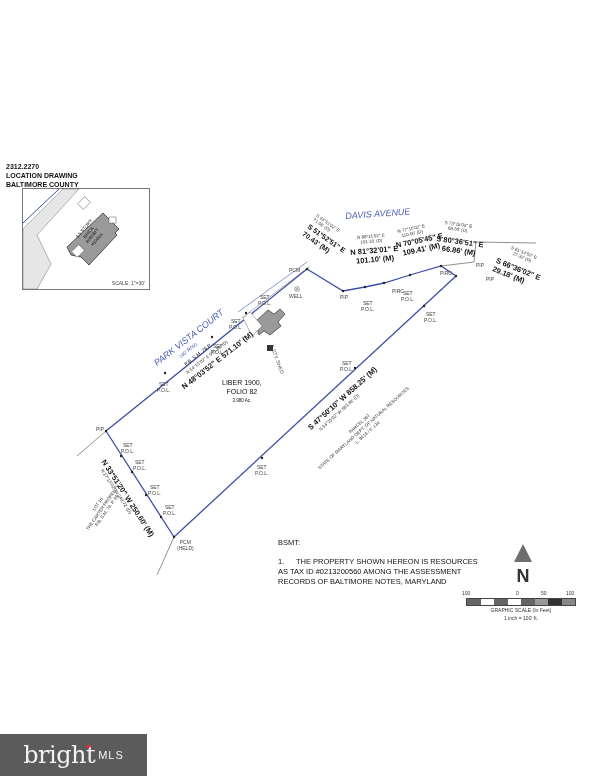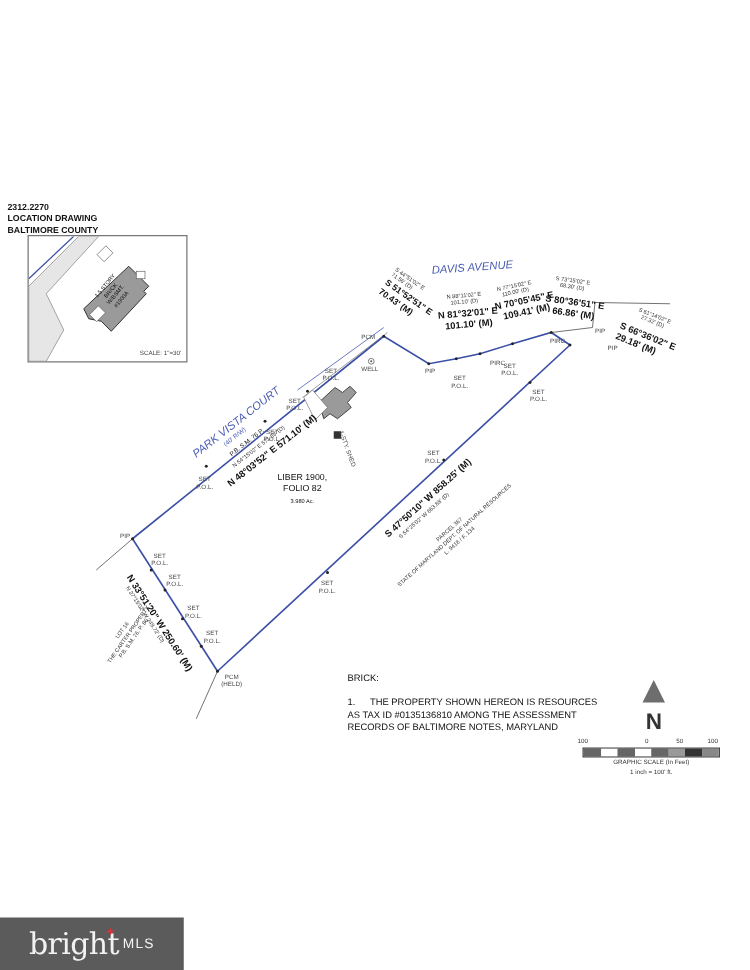--- a/index.html
+++ b/index.html
@@ -237,24 +237,24 @@
   <div>THE CARTER PROPERTY</div>
   <div>P.B. S.M. 76, P. 86</div>
 </div>
 <div class="lbl small" style="left:313px; top:462px; transform:rotate(-42deg); line-height:6px; text-align:center;">
   <div>PARCEL 367</div>
   <div>STATE OF MARYLAND DEPT. OF NATURAL RESOURCES</div>
   <div>L. 9418 / F. 134</div>
 </div>
 
 <div class="abs notes">
-  <div>BRICK:</div>
+  <div>BSMT:</div>
   <div class="n1">
     <span style="display:inline-block; width:18px;">1.</span><span>THE PROPERTY SHOWN HEREON IS RESOURCES</span>
-    <div>AS TAX ID #0135136810 AMONG THE ASSESSMENT</div>
+    <div>AS TAX ID #0213200560 AMONG THE ASSESSMENT</div>
     <div>RECORDS OF BALTIMORE NOTES, MARYLAND</div>
   </div>
 </div>
 
 <div class="abs north">
   <svg width="30" height="20" viewBox="0 0 30 20">
     <polygon points="15,1 6,19 24,19" fill="#6e6e6e"></polygon>
   </svg>
   <div style="font-size:18px; font-weight:bold; color:#333; line-height:18px;">N</div>
 </div>

